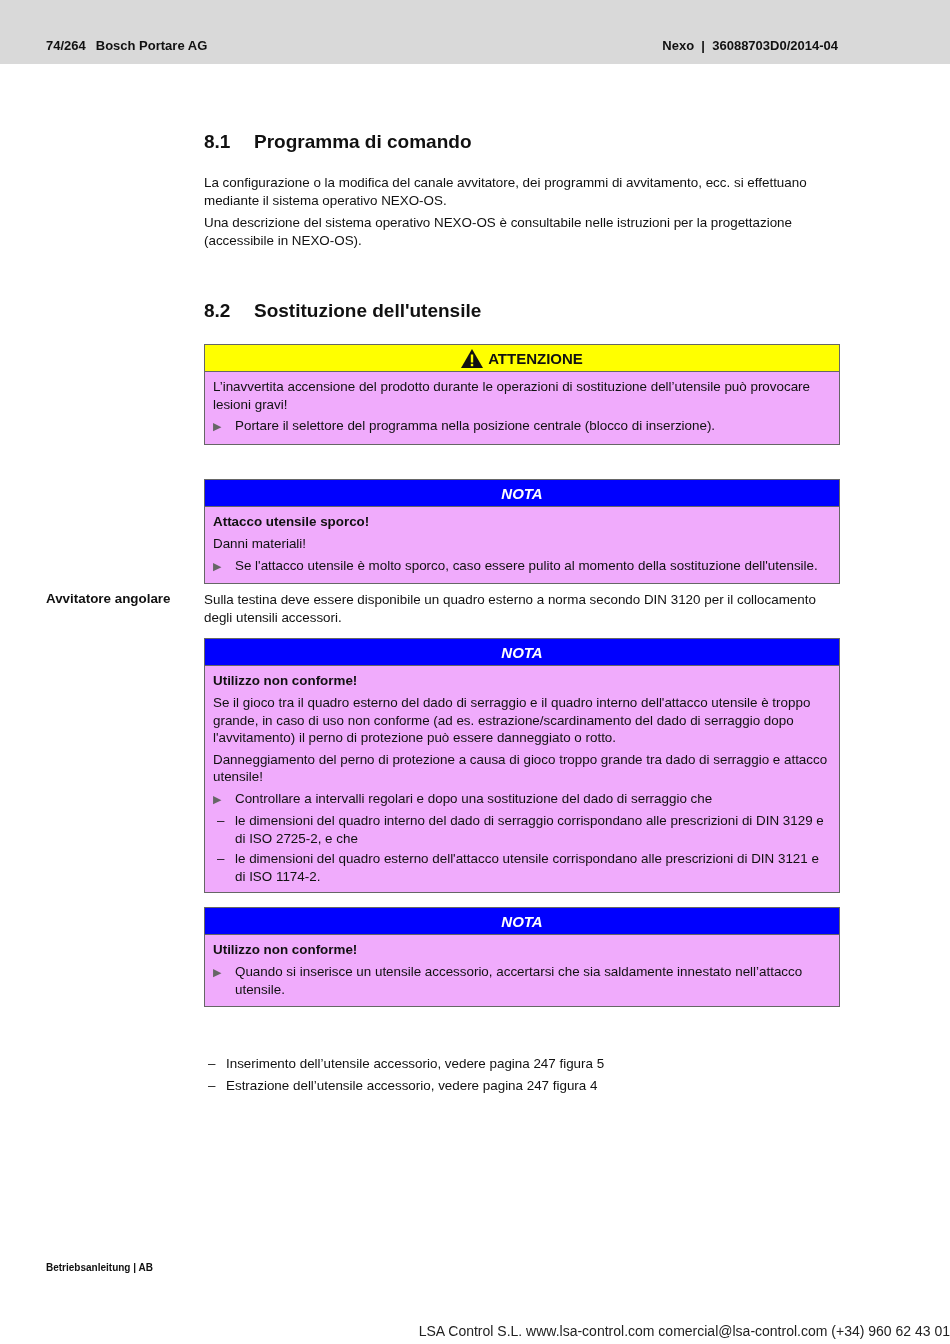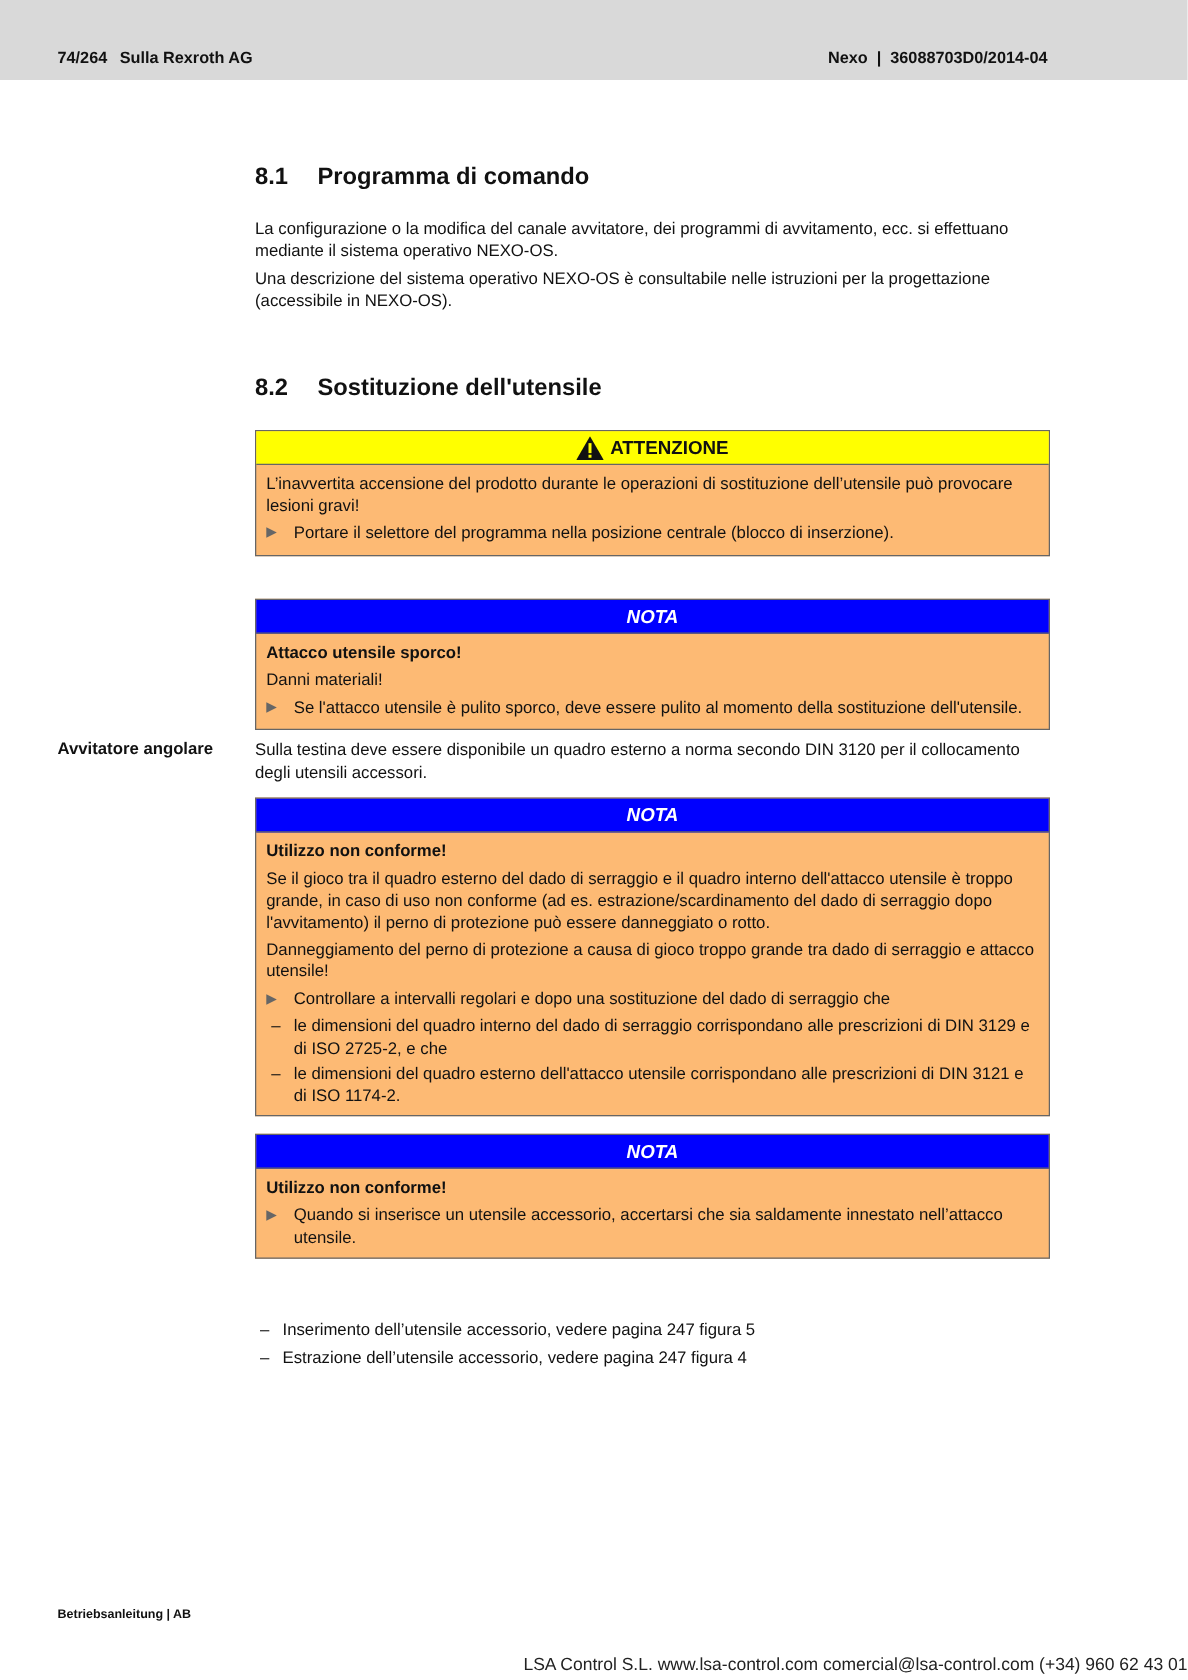--- a/index.html
+++ b/index.html
@@ -11,43 +11,43 @@
     position: absolute; left: 0; top: 0; width: 950px; height: 64px;
     background: #d9d9d9;
   }
   .hdr-left { position: absolute; left: 46px; top: 38px; font-size: 13px; font-weight: bold; }
   .hdr-left .sep { display: inline-block; width: 10px; }
   .hdr-right { position: absolute; right: 112px; top: 38px; font-size: 13px; font-weight: bold; }
   .content { position: absolute; left: 204px; width: 636px; }
   .h2 { font-size: 19px; font-weight: bold; margin: 0; display: flex; }
   .h2 .num { width: 50px; }
   p.body { font-size: 13.4px; line-height: 17.5px; margin: 0 0 5px 0; }
-  .box { position: absolute; left: 204px; width: 634px; border: 1px solid #666; background: #fdba74; }
+  .box { position: absolute; left: 204px; width: 634px; border: 1px solid #666; background: #f0abfc; }
   .box .bar { height: 26px; display: flex; align-items: center; justify-content: center;
     font-size: 15px; border-bottom: 1px solid #666; }
   .bar.warn { background: #ffff00; color: #111; font-weight: bold; }
   .bar.note { background: #0000ff; color: #fff; font-style: italic; font-weight: bold; }
   .box .inner { padding: 6px 8px 4px 8px; }
   .box .title { font-weight: bold; font-size: 13.4px; margin: 0 0 5px 0; line-height: 17px; }
   .box p { font-size: 13.4px; line-height: 17.5px; margin: 0 0 4px 0; }
   .action { display: flex; font-size: 13.4px; line-height: 17.5px; margin: 0 0 4px 0; }
   .action .tri { width: 22px; flex: none; color: #666; font-size: 11px; padding-top: 1px; }
   .dash { display: flex; font-size: 13.4px; line-height: 17.5px; margin: 0 0 3px 0; }
   .dash .d { width: 18px; flex: none; padding-left: 4px; }
   .warn-icon { display: inline-block; width: 22px; height: 19px; margin-right: 5px; }
   .sidelabel { position: absolute; left: 46px; top: 591px; font-size: 13.4px; font-weight: bold; }
-  .footer-doc { position: absolute; left: 46px; top: 1262px; font-size: 10px; font-weight: bold; margin-top: 24px; }
+  .footer-doc { position: absolute; left: 46px; top: 1262px; font-size: 10px; font-weight: bold; }
   .footer-lsa { position: absolute; left: 0; width: 950px; top: 1323px; text-align: right; font-size: 14px; color: #222; }
 </style>
 </head>
 <body>
 
 <div class="header">
   <div class="hdr-left">
-    <span>74/264</span><span class="sep"></span><span>Sulla Rexroth AG</span>
+    <span>74/264</span><span class="sep"></span><span>Bosch Portare AG</span>
   </div>
   <div class="hdr-right">
     <span>Nexo</span>
     &nbsp;<span>|</span>&nbsp;
     <span>36088703D0/2014-04</span>
   </div>
 </div>
 
 <div class="content" style="top:131px;">
   <h2 class="h2">
@@ -86,21 +86,21 @@
 
 <div class="box" style="top:479px;">
   <div class="bar note">
     <span>NOTA</span>
   </div>
   <div class="inner">
     <div class="title">Attacco utensile sporco!</div>
     <p>Danni materiali!</p>
     <div class="action">
       <span class="tri">▶</span>
-      <span>Se l'attacco utensile è pulito sporco, deve essere pulito al momento della sostituzione dell'utensile.</span>
+      <span>Se l'attacco utensile è molto sporco, caso essere pulito al momento della sostituzione dell'utensile.</span>
     </div>
   </div>
 </div>
 
 <div class="sidelabel">Avvitatore angolare</div>
 <div class="content" style="top:591px;">
   <p class="body">Sulla testina deve essere disponibile un quadro esterno a norma secondo DIN 3120 per il collocamento degli utensili accessori.</p>
 </div>
 
 <div class="box" style="top:638px;">

